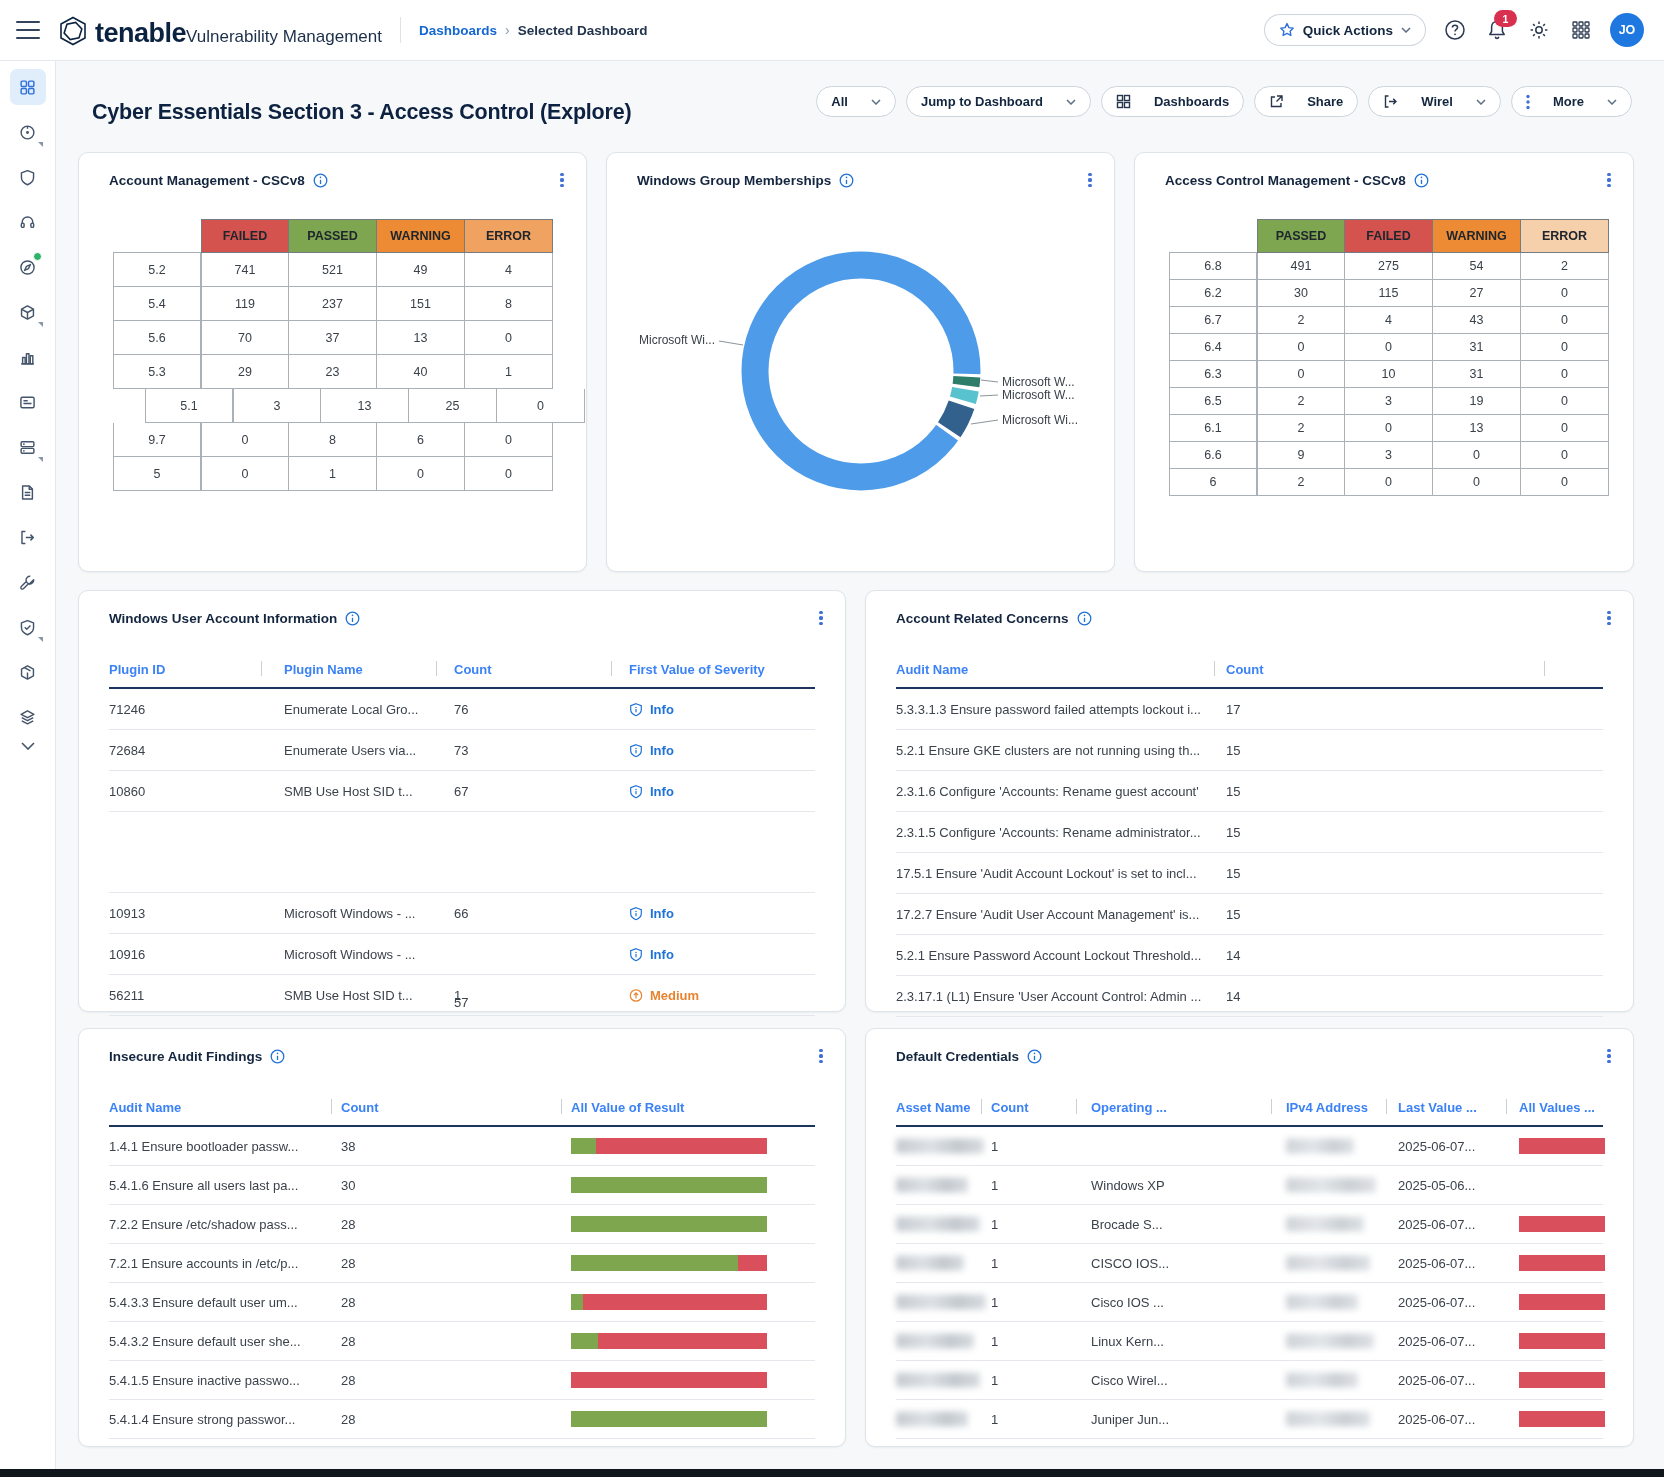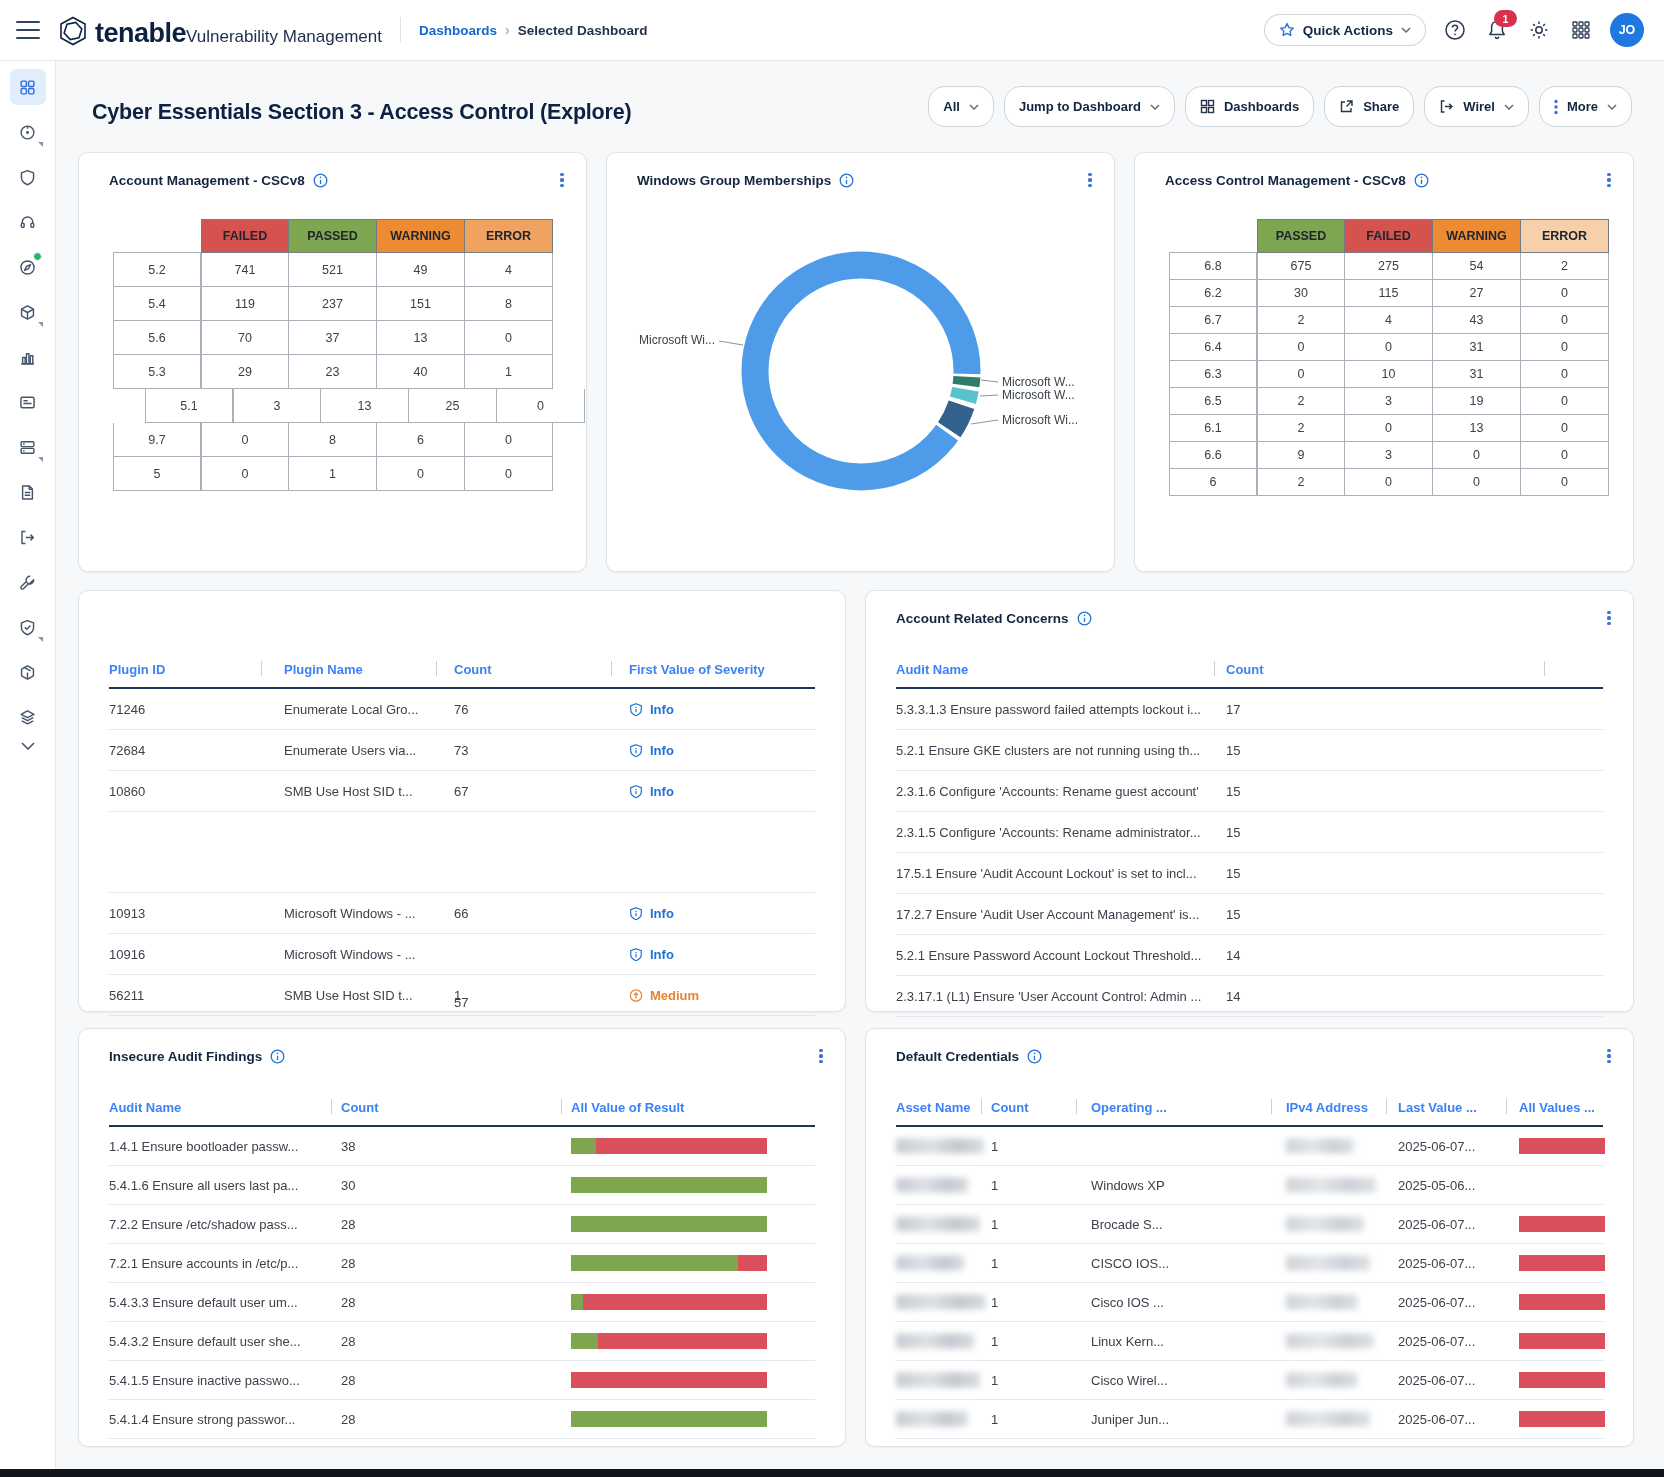--- a/index.html
+++ b/index.html
@@ -29,21 +29,21 @@
   .sidebar{position:absolute;left:0;top:60px;width:55px;height:1409px;background:#fff;border-right:1px solid #e4e8ec;z-index:4;}
   .side-item{position:relative;width:36px;height:36px;margin:9px auto 7px auto;border-radius:7px;display:flex;align-items:center;justify-content:center;cursor:pointer;color:#44546b;}
   .side-item.active{background:#e0edfb;color:#2f6fdb;}
   .side-item .caret{position:absolute;right:3px;bottom:3px;width:0;height:0;border-top:5px solid #8796a8;border-left:5px solid transparent;}
   .side-item .dot{position:absolute;right:4px;top:3px;width:7px;height:7px;border-radius:50%;background:#2fb36a;border:1.5px solid #fff;}
   .side-collapse{margin:6px auto;width:36px;display:flex;justify-content:center;color:#44546b;cursor:pointer;}
 
   
   .page-title{position:absolute;left:92px;top:86px;font-size:21.5px;font-weight:bold;color:#0d2240;letter-spacing:-0.2px;}
   .toolbar-right{position:absolute;top:86px;right:32px;display:flex;gap:10px;}
-  .pill{display:flex;align-items:center;gap:9px;height:41px;padding:0 14px;border:1px solid #ccd4dc;border-radius:17px;background:#fff;font-size:13px;font-weight:bold;color:#12263f;cursor:pointer;box-sizing:border-box;}
+  .pill{display:flex;align-items:center;gap:23px;height:31px;padding:0 14px;border:1px solid #ccd4dc;border-radius:17px;background:#fff;font-size:13px;font-weight:bold;color:#12263f;cursor:pointer;box-sizing:border-box;}
 
   
   .card{position:absolute;background:#fff;border:1px solid #dfe4e9;border-radius:10px;box-shadow:0 1px 2px rgba(25,45,70,0.05);}
   #card-am {left:78px;  top:152px; width:507px; height:418px;}
   #card-wgm{left:606px; top:152px; width:507px; height:418px;}
   #card-acm{left:1134px;top:152px; width:498px; height:418px;}
   #card-wuai{left:78px; top:590px; width:766px; height:420px;}
   #card-arc{left:865px; top:590px; width:767px; height:420px;}
   #card-iaf{left:78px;  top:1028px;width:766px; height:417px;}
   #card-dc {left:865px; top:1028px;width:767px; height:417px;}
@@ -447,21 +447,21 @@
     <div class="matrix" id="matrix-acm">
         <div class="m-row m-head">
           <div class="m-cell m-corner"></div>
           <div class="m-cell" style="background: rgb(126, 166, 80);">PASSED</div>
           <div class="m-cell" style="background: rgb(213, 83, 79);">FAILED</div>
           <div class="m-cell" style="background: rgb(236, 139, 51);">WARNING</div>
           <div class="m-cell" style="background: rgb(246, 207, 171);">ERROR</div>
         </div>
         <div class="m-row">
           <div class="m-cell m-label" style="height: 27px;">6.8</div>
-          <div class="m-cell" style="height: 27px;">675</div>
+          <div class="m-cell" style="height: 27px;">491</div>
           <div class="m-cell" style="height: 27px;">275</div>
           <div class="m-cell" style="height: 27px;">54</div>
           <div class="m-cell" style="height: 27px;">2</div>
         </div>
         <div class="m-row">
           <div class="m-cell m-label" style="height: 27px;">6.2</div>
           <div class="m-cell" style="height: 27px;">30</div>
           <div class="m-cell" style="height: 27px;">115</div>
           <div class="m-cell" style="height: 27px;">27</div>
           <div class="m-cell" style="height: 27px;">0</div>
@@ -512,20 +512,35 @@
           <div class="m-cell m-label" style="height: 27px;">6</div>
           <div class="m-cell" style="height: 27px;">2</div>
           <div class="m-cell" style="height: 27px;">0</div>
           <div class="m-cell" style="height: 27px;">0</div>
           <div class="m-cell" style="height: 27px;">0</div>
         </div>
       </div>
   </section>
 
   <section class="card" id="card-wuai">
+    <div class="card-head">
+      <span class="card-title">Windows User Account Information</span>
+      <span class="info-ic">
+          <svg width="15" height="15" viewBox="0 0 15 15" fill="none" stroke="#1f72d8" stroke-width="1.3">
+            <circle cx="7.5" cy="7.5" r="6.3"></circle>
+            <path d="M7.5 6.8 V11"></path>
+            <circle cx="7.5" cy="4.4" r="0.8" fill="#1f72d8" stroke="none"></circle>
+          </svg>
+        </span>
+      <span class="kebab">
+          <i></i>
+          <i></i>
+          <i></i>
+        </span>
+    </div>
     <div class="ltable" id="table-wuai" style="width:706px;">
         <div class="lhead">
           <span class="lcol" style="left: 0px;">Plugin ID</span>
           <span class="lcol" style="left: 175px;">Plugin Name</span>
           <span class="lcol" style="left: 345px;">Count</span>
           <span class="lcol" style="left: 520px;">First Value of Severity</span>
           <span class="tick" style="left: 152px;"></span>
           <span class="tick" style="left: 327px;"></span>
           <span class="tick" style="left: 502px;"></span>
         </div>

